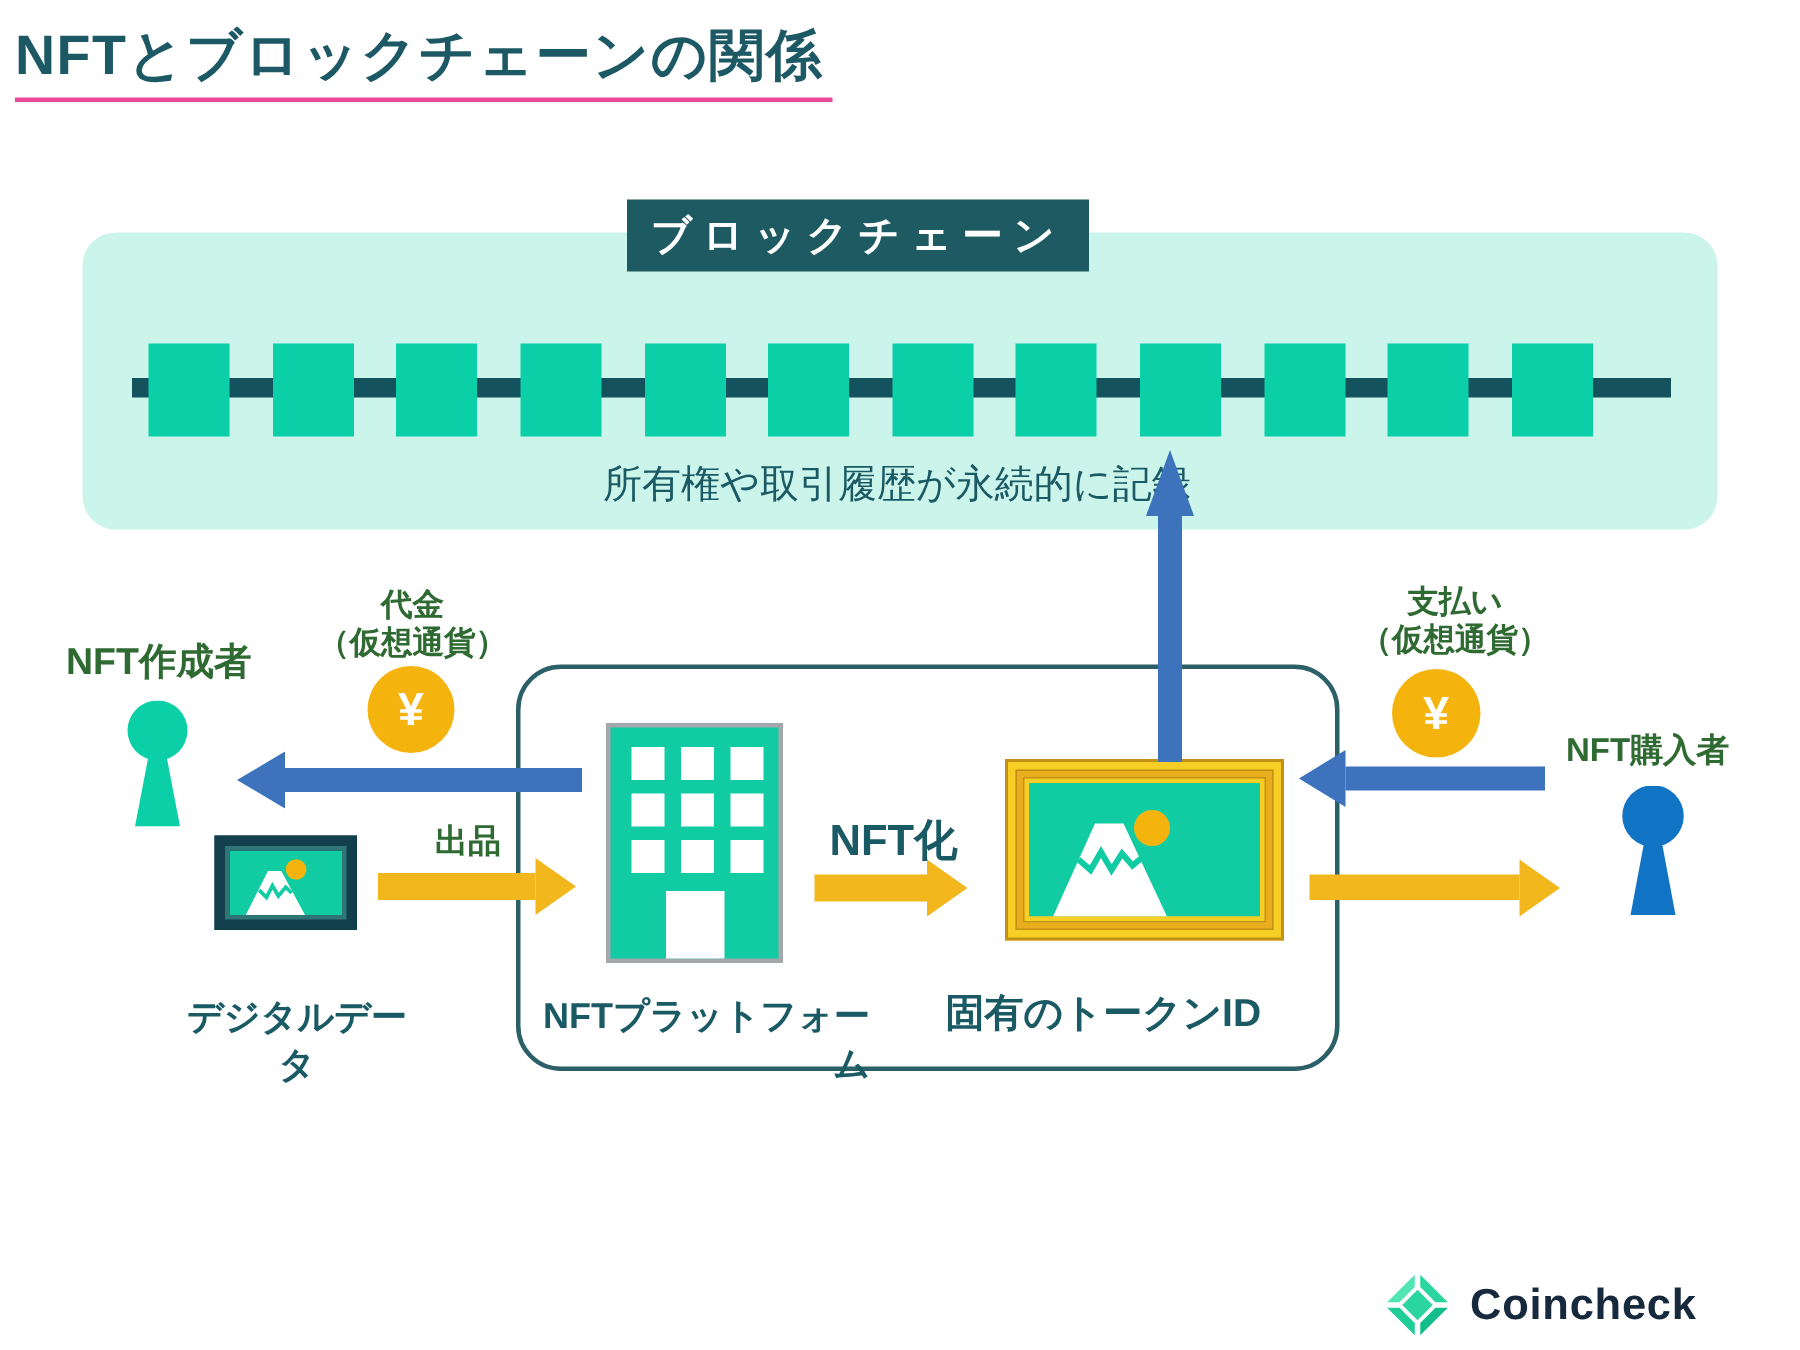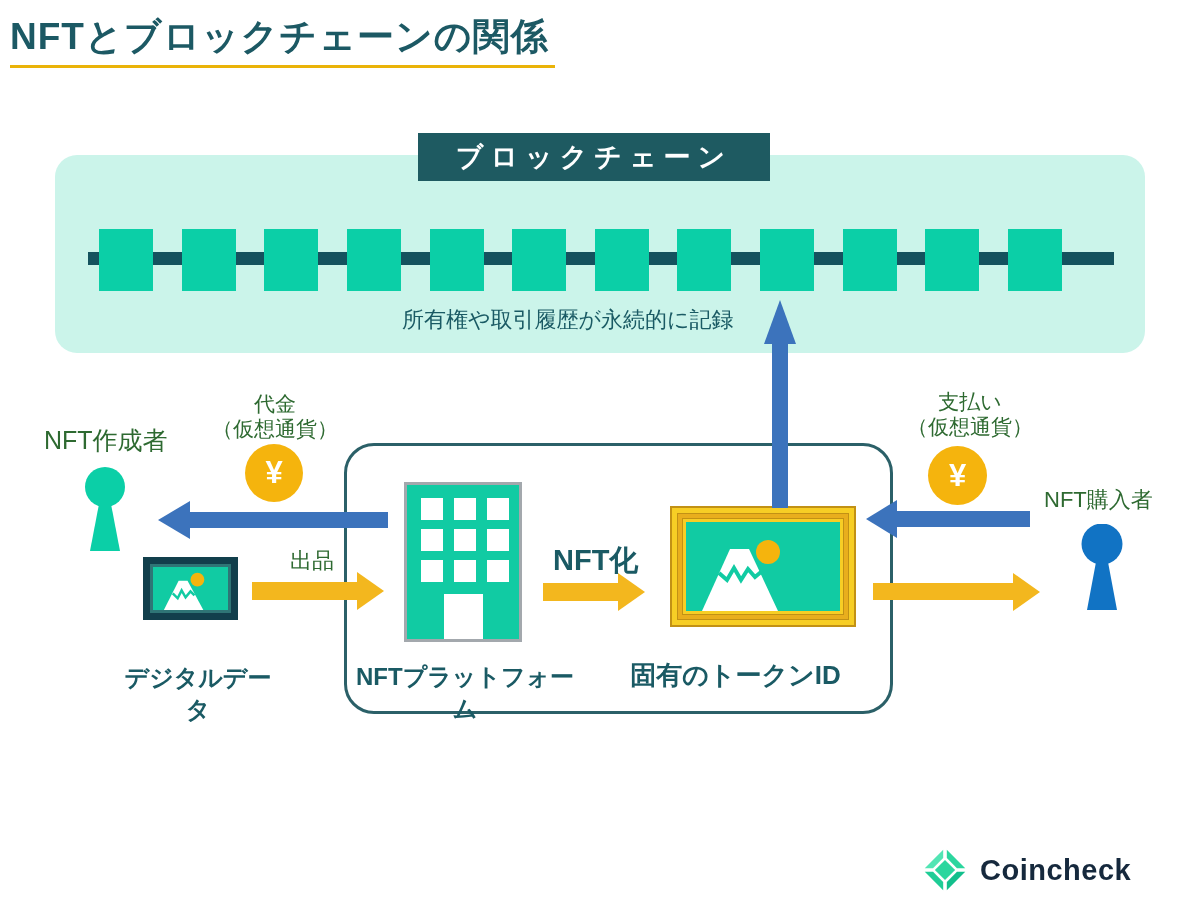--- a/index.html
+++ b/index.html
@@ -1,33 +1,33 @@
 <!DOCTYPE html>
 <html><head>
 <meta charset="utf-8">
 <style>
   html,body{margin:0;padding:0;background:#fff;}
   .canvas{position:relative;width:1200px;height:900px;background:#ffffff;overflow:hidden;
           font-family:"Liberation Sans",sans-serif;}
 
   
   .page-title{position:absolute;left:10px;top:12px;font-size:37px;font-weight:bold;
-              color:#1C5964;border-bottom:3px solid #eab308;padding:0 6px 3px 0;letter-spacing:1px;}
+              color:#1C5964;border-bottom:3px solid #ec4899;padding:0 6px 3px 0;letter-spacing:1px;}
 
   
   .mint-panel{position:absolute;left:55px;top:155px;width:1090px;height:198px;
               background:#CBF4EA;border-radius:22px;}
-  .bc-header{position:absolute;left:418px;top:133px;width:352px;height:48px;background:#1E5A61;
+  .bc-header{position:absolute;left:418px;top:133px;width:308px;height:48px;background:#1E5A61;
              color:#fff;font-size:27px;font-weight:bold;letter-spacing:7px;text-align:center;
              line-height:48px;}
   .chain-line{position:absolute;left:88px;top:252px;width:1026px;height:13px;background:#14525E;}
   .chain-blocks{position:absolute;left:99px;top:229px;width:963px;height:62px;display:flex;
                 justify-content:space-between;}
   .chain-block{width:54px;height:62px;background:#0BCFA7;}
-  .bc-caption{position:absolute;left:402px;top:305px;font-size:22px;color:#1A5A64;
+  .bc-caption{position:absolute;left:402px;top:305px;font-size:26px;color:#1A5A64;
               white-space:nowrap;font-weight:500;}
 
   
   .platform-box{position:absolute;left:344px;top:443px;width:549px;height:271px;
                 border:3px solid #2B6068;border-radius:30px;box-sizing:border-box;background:#fff;}
 
   
   .shaft{position:absolute;}
   .shaft.blue{background:#3C73BC;}
   .shaft.yellow{background:#F3B71E;}
@@ -57,31 +57,31 @@
   .rb-head{left:866px;top:500px;border-top:19px solid transparent;border-bottom:19px solid transparent;
            border-right:31px solid #3C73BC;z-index:4;}
   .rb-shaft{left:897px;top:511px;width:133px;height:16px;z-index:4;}
 
   
   .ry-shaft{left:873px;top:583px;width:140px;height:17px;z-index:4;}
   .ry-head{left:1013px;top:573px;border-top:19px solid transparent;border-bottom:19px solid transparent;
            border-left:27px solid #F3B71E;z-index:4;}
 
   
-  .lbl{position:absolute;color:#2E6A31;font-weight:400;}
+  .lbl{position:absolute;color:#2E6A31;font-weight:700;}
   .lbl-teal{position:absolute;color:#1A5A64;font-weight:600;text-align:right;}
   .creator-label{left:44px;top:424px;font-size:25px;}
   .buyer-label{left:1044px;top:485px;font-size:22px;}
   .pay2line{width:180px;text-align:center;font-size:21px;line-height:25px;}
   .pay-creator{left:185px;top:391px;}
   .pay-buyer{left:880px;top:389px;}
   .listing-label{left:290px;top:546px;font-size:22px;}
   .nftize-label{left:553px;top:541px;font-size:29px;}
   .digital-label{left:118px;top:662px;width:160px;text-align:center;font-size:24px;}
-  .platform-label{left:350px;top:661px;width:230px;text-align:center;font-size:24px;}
+  .platform-label{left:350px;top:661px;width:230px;font-size:24px;}
   .token-label{left:628px;top:658px;width:215px;text-align:center;font-size:26px;}
 
   
   .coin{position:absolute;border-radius:50%;background:#F5B40D;color:#fff;font-weight:bold;
         display:flex;align-items:center;justify-content:center;}
   .coin-left{left:245px;top:444px;width:58px;height:58px;font-size:31px;}
   .coin-right{left:928px;top:446px;width:59px;height:59px;font-size:31px;}
 
   
   .person{position:absolute;}

